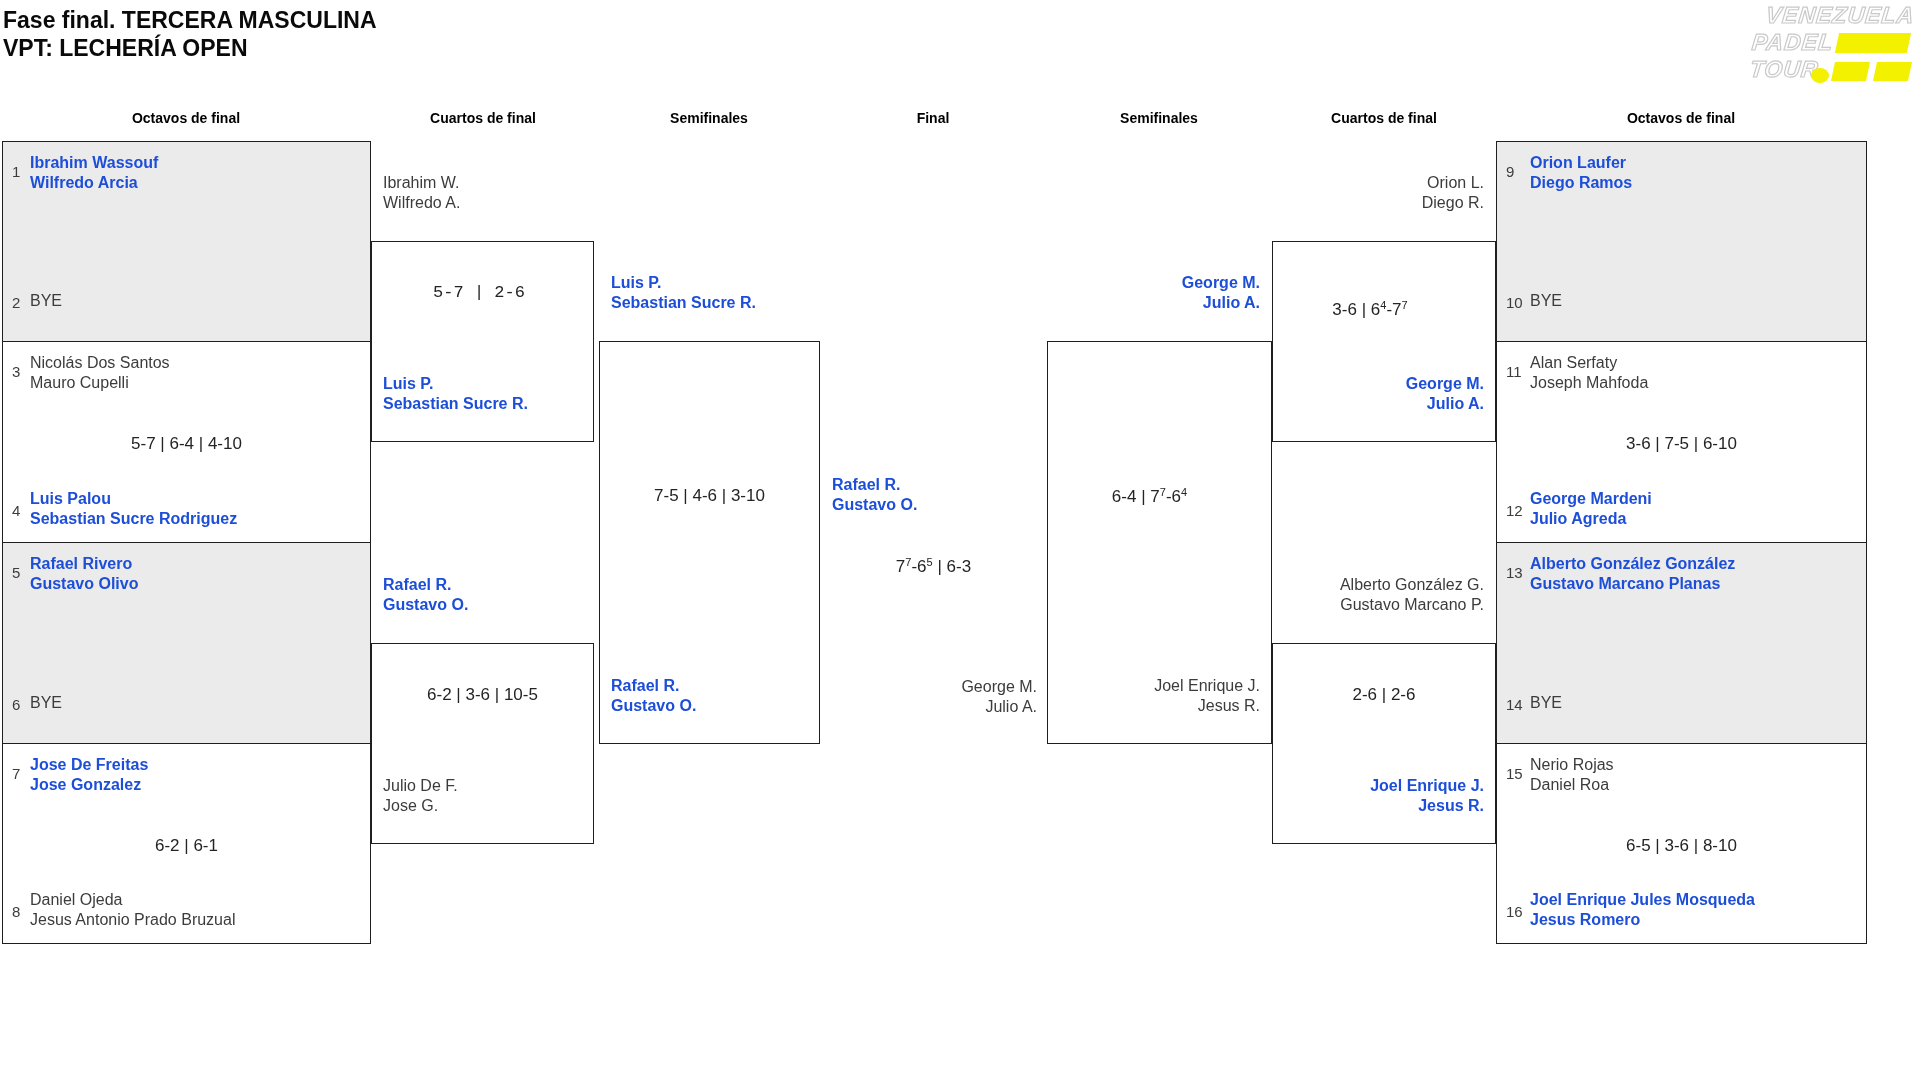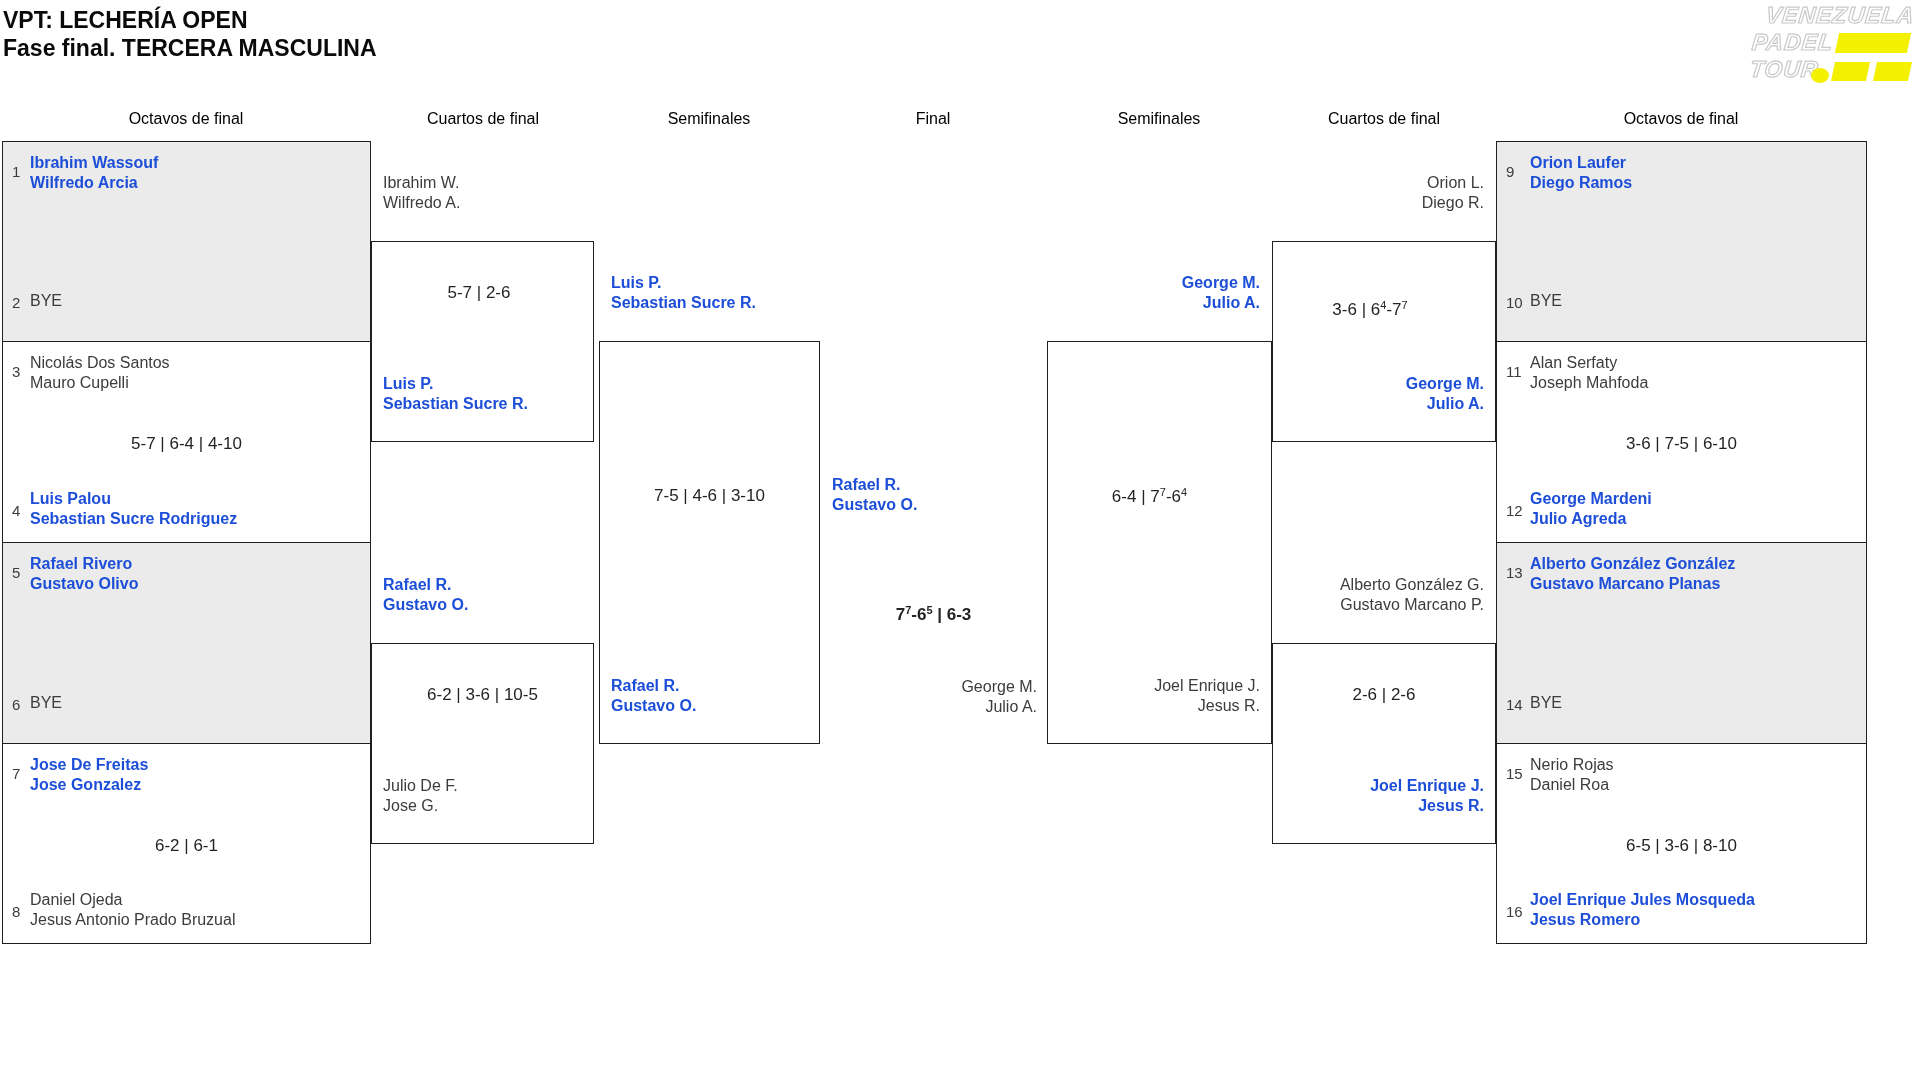--- a/index.html
+++ b/index.html
@@ -1,19 +1,19 @@
 <!DOCTYPE html>
 <html><head>
 <meta charset="utf-8">
 <style>
   html,body{margin:0;padding:0;background:#fff;}
   .stage{position:relative;width:1920px;height:1067px;background:#fff;overflow:hidden;
          font-family:"Liberation Sans", sans-serif;color:#111;}
   .title{position:absolute;left:3px;top:6px;font-size:23px;line-height:28px;font-weight:700;color:#0a0a0a;}
-  .hdr{position:absolute;top:110px;width:220px;text-align:center;font-size:16px;font-weight:400;color:#000;}
+  .hdr{position:absolute;top:110px;width:220px;text-align:center;font-size:14px;font-weight:700;color:#000;}
   .box{position:absolute;border:1px solid #1f1f1f;background:#fff;box-sizing:border-box;}
   .box.shaded{background:#ebebeb;}
   .team{position:absolute;font-size:16px;line-height:20px;color:#3c3c3c;white-space:nowrap;}
   .team.w{font-weight:700;color:#1d4ed8;}
   .team.ra{text-align:right;}
   .seed{position:absolute;font-size:15px;color:#3c3c3c;}
   .score{position:absolute;font-size:17px;color:#242424;text-align:center;white-space:nowrap;}
   .score sup{font-size:11px;vertical-align:6px;}
   
   .logo{position:absolute;left:1750px;top:2px;width:170px;height:92px;}
@@ -22,22 +22,22 @@
   .logo .shape{position:absolute;background:#f3f000;}
   .logo .sk{transform:skewX(-12deg);}
   .logo .dot{border-radius:50%;}
 </style>
 </head>
 <body>
 
 <div class="stage">
 
   <div class="title">
+    <div>Fase final. TERCERA MASCULINA</div>
     <div>VPT: LECHERÍA OPEN</div>
-    <div>Fase final. TERCERA MASCULINA</div>
   </div>
 
   <div class="logo">
     <span class="ltxt" style="left:16px;top:0px;">VENEZUELA</span>
     <span class="ltxt" style="left:2px;top:27px;">PADEL</span>
     <span class="ltxt" style="left:0px;top:54px;">TOUR</span>
     <span class="shape sk" style="left:87px;top:31px;width:72px;height:20px;"></span>
     <span class="shape dot" style="left:61px;top:66px;width:18px;height:15px;"></span>
     <span class="shape sk" style="left:83px;top:60px;width:35px;height:19px;"></span>
     <span class="shape sk" style="left:125px;top:60px;width:35px;height:19px;"></span>
@@ -160,21 +160,21 @@
   <div class="box" style="left:1272px;top:241px;width:224px;height:201px;"></div>
   <div class="box" style="left:1272px;top:643px;width:224px;height:201px;"></div>
 
   <div class="box" style="left:599px;top:341px;width:221px;height:403px;"></div>
   <div class="box" style="left:1047px;top:341px;width:225px;height:403px;"></div>
 
   <div class="team" style="left:383px;top:173px;">
     <div>Ibrahim W.</div>
     <div>Wilfredo A.</div>
   </div>
-  <div class="score" style="left:371px;width:216px;top:283px;">5-7 | 2-6</div>
+  <div class="score" style="left:371px;width:216px;top:283px;font-family:Liberation Mono, monospace;">5-7 | 2-6</div>
   <div class="team w" style="left:383px;top:374px;">
     <div>Luis P.</div>
     <div>Sebastian Sucre R.</div>
   </div>
 
   <div class="team w" style="left:383px;top:575px;">
     <div>Rafael R.</div>
     <div>Gustavo O.</div>
   </div>
   <div class="score" style="left:371px;width:223px;top:685px;">6-2 | 3-6 | 10-5</div>
@@ -220,19 +220,19 @@
   <div class="score" style="left:1047px;width:205px;top:486px;">6-4 | 7<sup>7</sup>-6<sup>4</sup></div>
   <div class="team ra" style="left:1047px;width:213px;top:676px;">
     <div>Joel Enrique J.</div>
     <div>Jesus R.</div>
   </div>
 
   <div class="team w" style="left:832px;top:475px;">
     <div>Rafael R.</div>
     <div>Gustavo O.</div>
   </div>
-  <div class="score" style="left:820px;width:227px;top:604px;font-weight:bold;">7<sup>7</sup>-6<sup>5</sup> | 6-3</div>
+  <div class="score" style="left:820px;width:227px;top:556px;">7<sup>7</sup>-6<sup>5</sup> | 6-3</div>
   <div class="team ra" style="left:820px;width:217px;top:677px;">
     <div>George M.</div>
     <div>Julio A.</div>
   </div>
 
 </div>
 
 </body></html>

